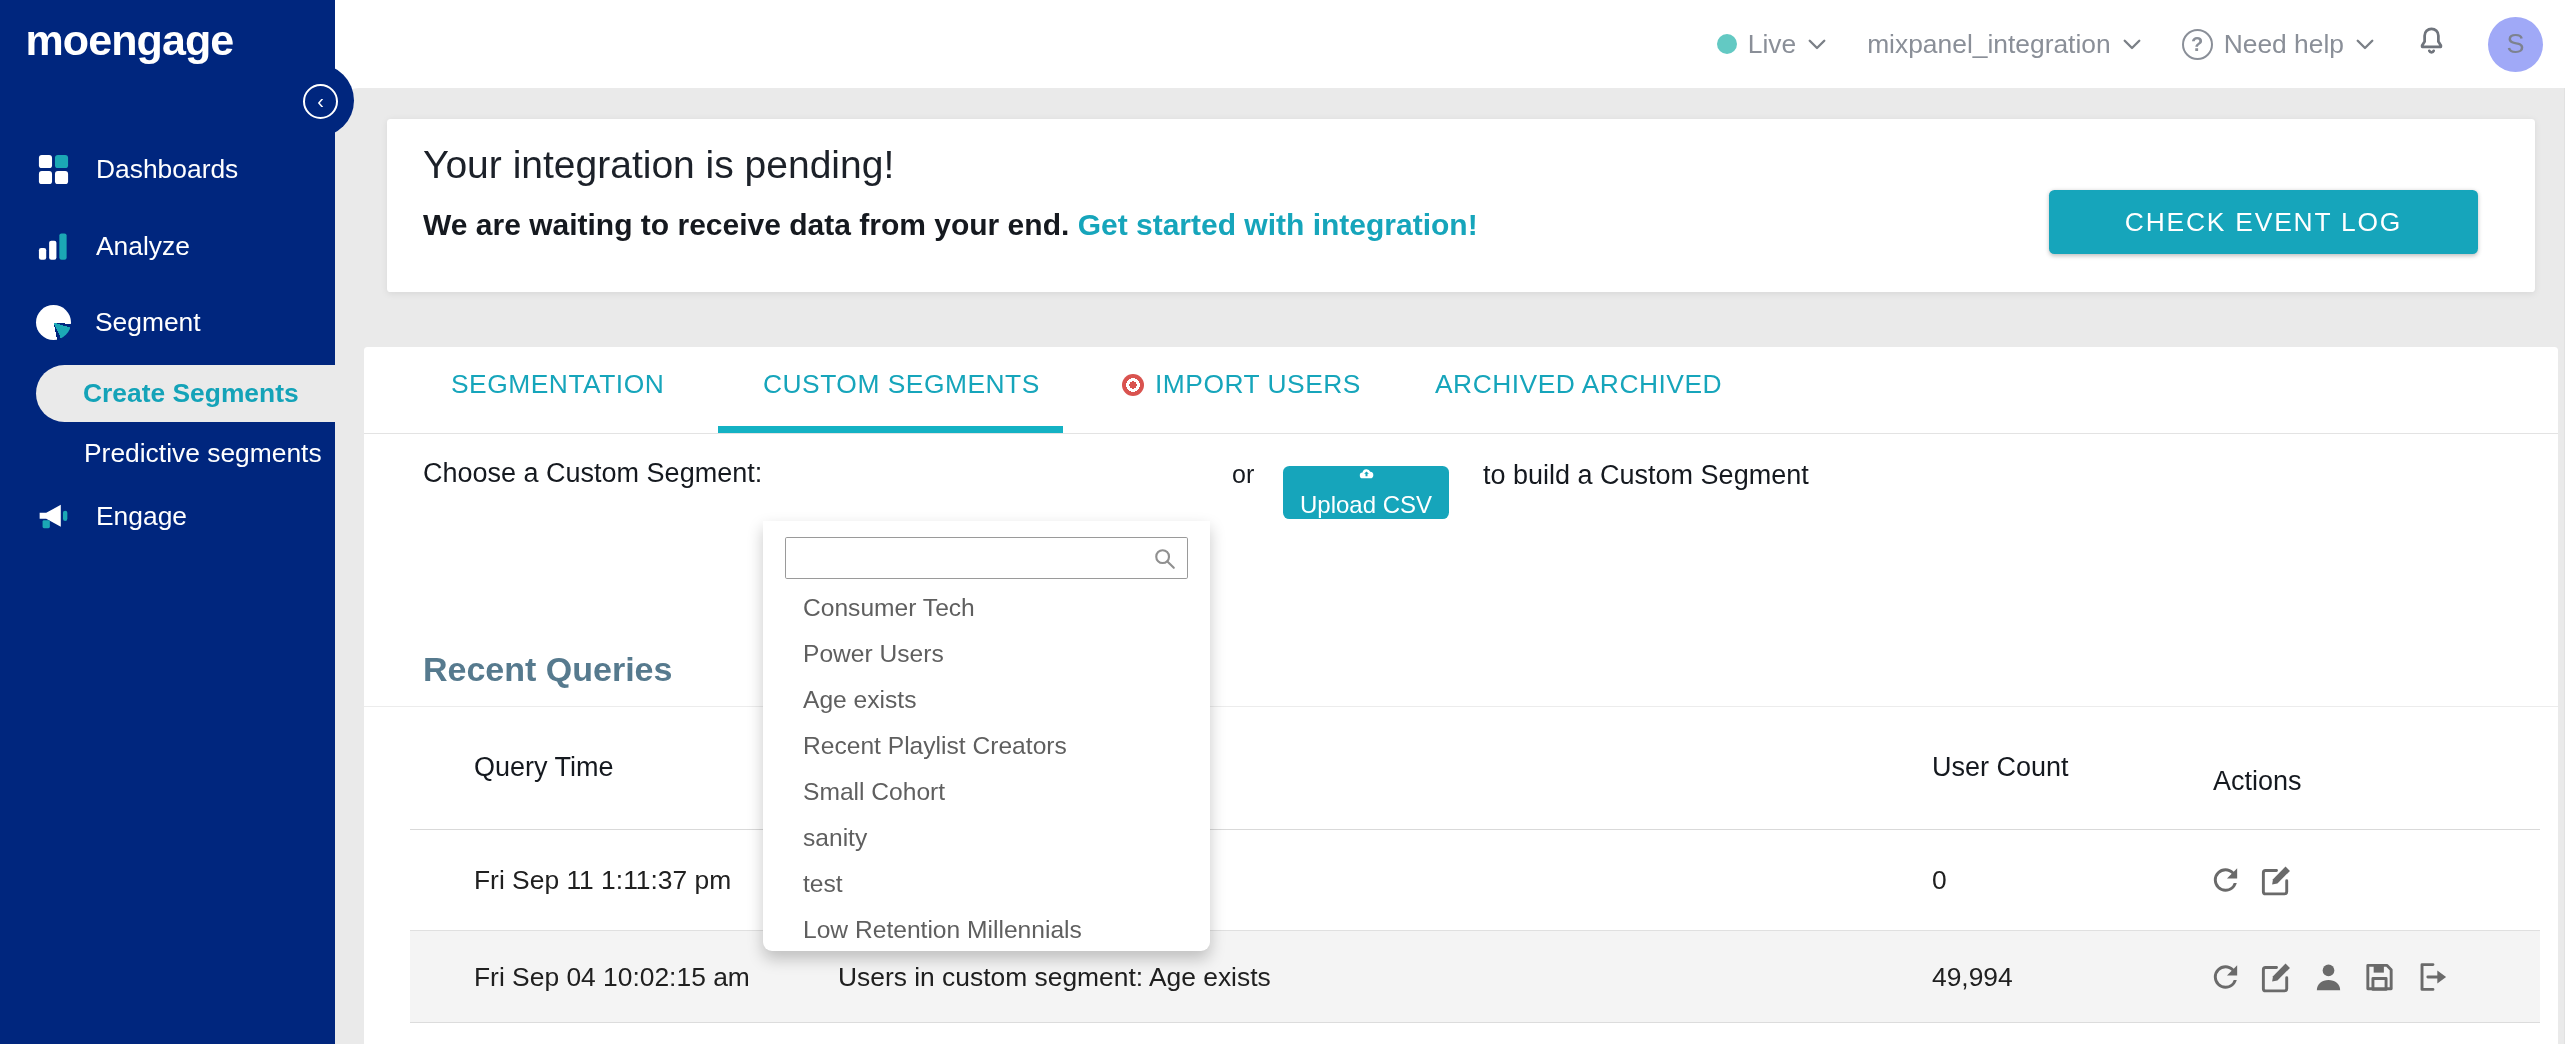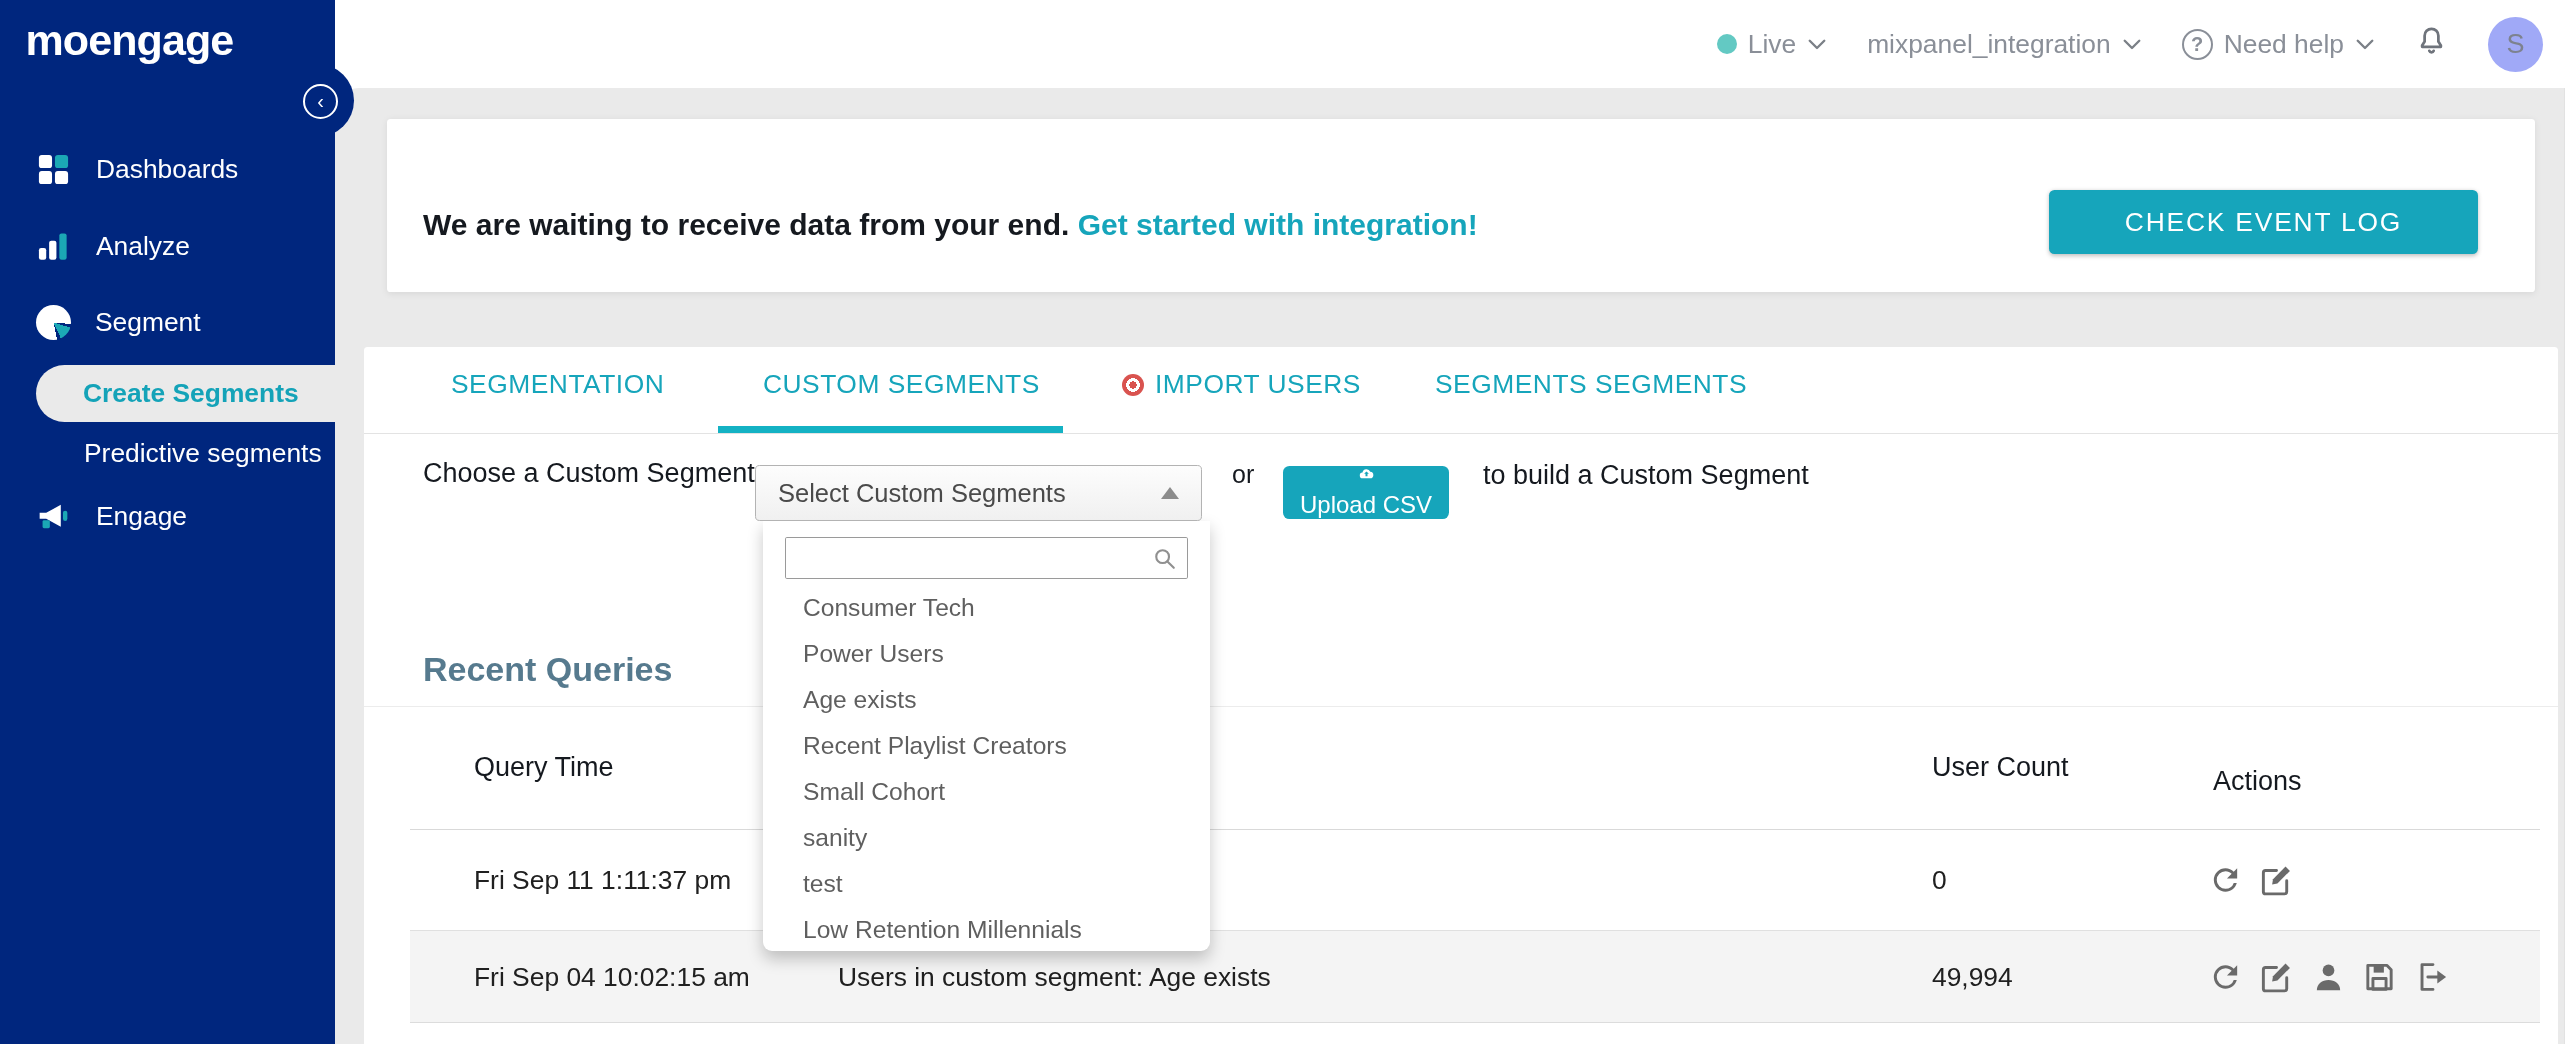--- a/index.html
+++ b/index.html
@@ -209,43 +209,40 @@
     </span>
     <span>Engage</span>
   </div>
 </nav>
 <div class="collapse-bump" style="z-index:4"></div>
 <div class="collapse-btn">‹</div>
 
 <main class="content">
 
   <section class="banner">
+    <div class="banner-title">Your integration is pending!</div>
     <div class="banner-sub">
       <span>We are waiting to receive data from your end.</span>
       <span class="banner-link">Get started with integration!</span>
     </div>
     <button class="check-btn">CHECK EVENT LOG</button>
   </section>
 
   <section class="panel">
     <div class="tabs-border"></div>
     <div class="tab" style="left:87px">SEGMENTATION</div>
     <div class="tab" style="left:399px">CUSTOM SEGMENTS</div>
     <div class="tab" style="left:758px">
       <span class="red-target"></span>
       <span>IMPORT USERS</span>
     </div>
-    <div class="tab" style="left:1071px">SEGMENTS SEGMENTS</div>
+    <div class="tab" style="left:1071px">ARCHIVED ARCHIVED</div>
     <div class="tab-underline"></div>
 
     <div class="choose-label">Choose a Custom Segment:</div>
-    <div class="seg-select">
-      <span class="seg-select-text">Select Custom Segments</span>
-      <span class="tri-up"></span>
-    </div>
     <div class="or-text">or</div>
     <button class="upload-btn">
       <svg viewBox="0 0 24 24" width="29" height="29">
         <path d="M6.5 18.5a4.3 4.3 0 0 1-.5-8.6 6 6 0 0 1 11.6-1.1 3.9 3.9 0 0 1-.4 9.7z" fill="#fff"></path>
         <path d="M12 8.2l3.6 3.6h-2.1v3.4h-3v-3.4H8.4z" fill="#16a5bb"></path>
       </svg>
       <span>Upload CSV</span>
     </button>
     <div class="suffix-text">to build a Custom Segment</div>
 

